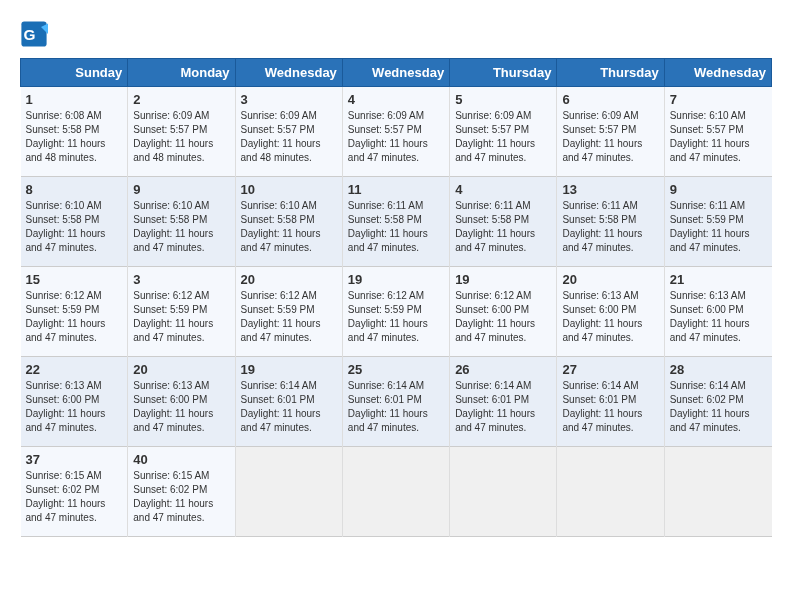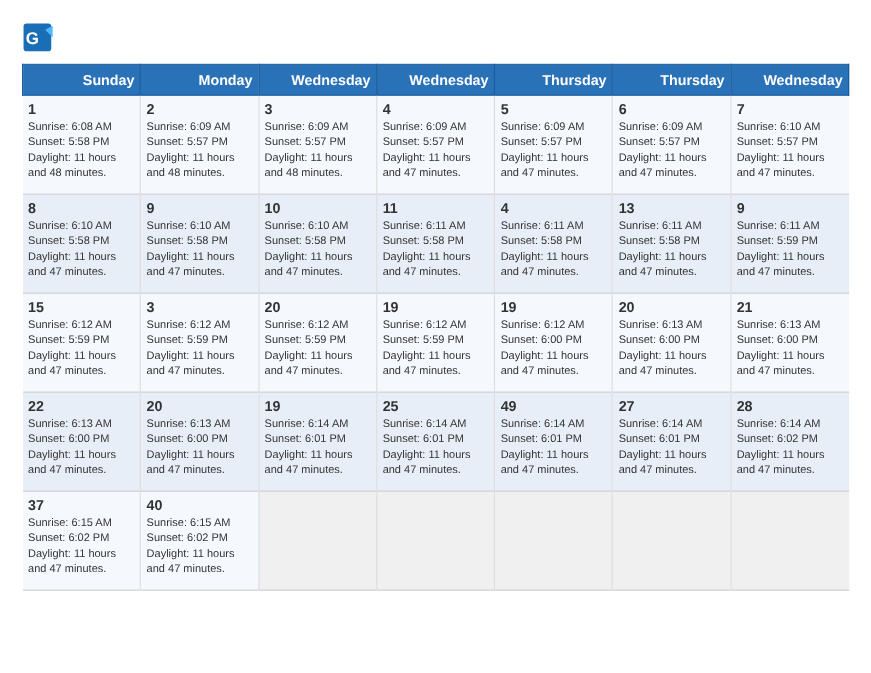--- a/index.html
+++ b/index.html
@@ -307,21 +307,21 @@
 and 47 minutes.</div>
         </td>
         <td>
           <span class="day-num">25</span>
           <div class="day-info" style="white-space: pre-line;">Sunrise: 6:14 AM
 Sunset: 6:01 PM
 Daylight: 11 hours
 and 47 minutes.</div>
         </td>
         <td>
-          <span class="day-num">49</span>
+          <span class="day-num">26</span>
           <div class="day-info" style="white-space: pre-line;">Sunrise: 6:14 AM
 Sunset: 6:01 PM
 Daylight: 11 hours
 and 47 minutes.</div>
         </td>
         <td>
           <span class="day-num">27</span>
           <div class="day-info" style="white-space: pre-line;">Sunrise: 6:14 AM
 Sunset: 6:01 PM
 Daylight: 11 hours

